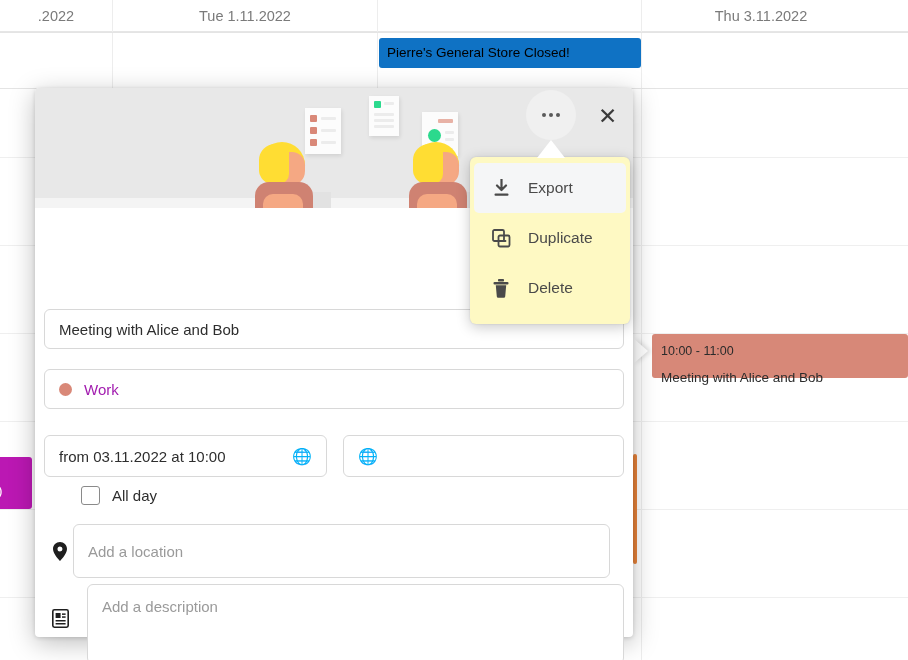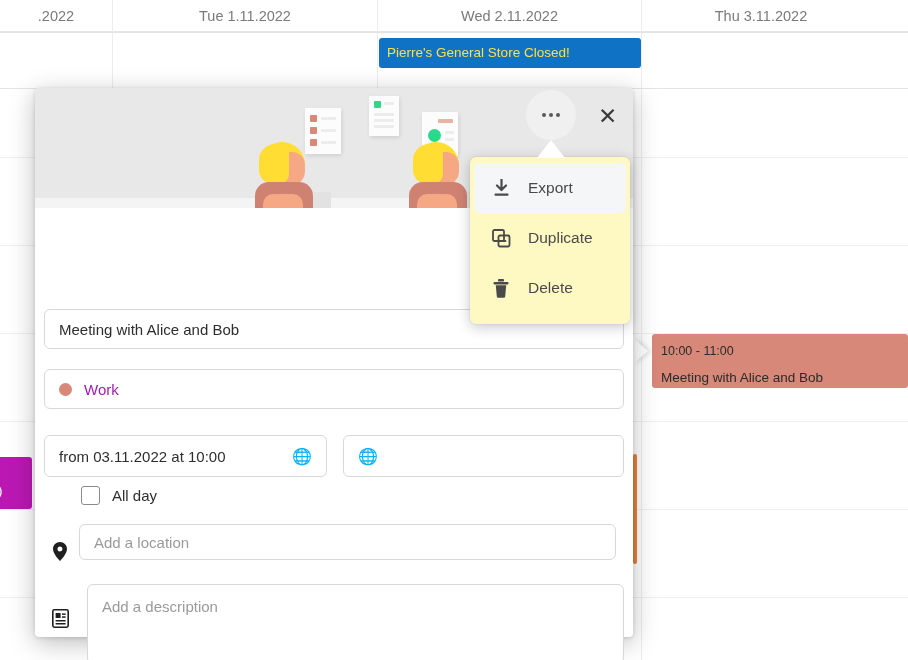--- a/index.html
+++ b/index.html
@@ -19,25 +19,25 @@
   .day-col-head { position: absolute; top: 0; height: 32px; line-height: 32px;
     text-align: center; font-size: 14.5px; color: #7a7a7a; }
   .vline { position: absolute; top: 0; width: 1px; height: 660px; background: #ededed; }
   .hline { position: absolute; left: 0; width: 908px; height: 1px; background: #efefef; }
   .hline.strong { background: #e4e4e4; }
 
   
   .ev { position: absolute; font-size: 13.5px; border-radius: 3px; }
   .ev-allday {
     left: 379px; top: 38px; width: 262px; height: 30px;
-    background: #0f72c4; color: #fde047; padding: 6px 8px;
+    background: #0f72c4; color: #000000; padding: 6px 8px;
     font-size: 13.5px; line-height: 18px;
   }
   .ev-meeting {
-    left: 652px; top: 334px; width: 256px; height: 54px;
+    left: 652px; top: 334px; width: 256px; height: 44px;
     background: #d78878; color: #2b2b2b; padding: 7px 9px; line-height: 21px;
   }
   .ev-meeting .t { font-size: 12.5px; display: block; }
   .ev-meeting .n { font-size: 13.5px; display: block; margin-top: 5px; }
   .ev-magenta {
     left: -18px; top: 457px; width: 50px; height: 52px;
     background: #bb18b3; color: #ffffff; padding: 26px 4px 0 4px;
     font-size: 13.5px; border-radius: 0 3px 3px 0;
   }
   .ev-orange {
@@ -133,34 +133,33 @@
   .f-to    { left: 308px; top: 227px; width: 281px; height: 42px; justify-content: space-between; }
   .globe { color: #3a3a3a; font-size: 16px; }
 
   .allday { position: absolute; left: 10px; top: 278px; display: flex; align-items: center; gap: 12px; margin-left: 36px; }
   .cb { width: 19px; height: 19px; border: 1.5px solid #8a8a8a; border-radius: 3px; background: #fff; }
   .allday span { font-size: 15px; color: #2e2e2e; }
 
   .row-ico { position: absolute; width: 26px; display: flex; align-items: center; justify-content: center; color: #2b2b2b; }
   .i-loc { left: 12px; top: 330px; height: 26px; }
   .i-desc { left: 12px; top: 397px; height: 26px; }
-  .f-loc { left: 44px; top: 316px; width: 537px; height: 36px; color: #9a9a9a; }
+  .f-loc { left: 38px; top: 316px; width: 537px; height: 54px; color: #9a9a9a; }
   .f-desc { left: 52px; top: 376px; width: 537px; height: 80px; align-items: flex-start; padding-top: 13px; color: #9a9a9a; }
 </style>
 </head>
 <body>
 
 <div id="root">
 
   <div class="cal">
     <div class="cal-header"></div>
 
     <div class="day-col-head" style="left:0;width:112px;">.2022</div>
     <div class="day-col-head" style="left:113px;width:264px;">Tue 1.11.2022</div>
-    <div class="day-col-head" style="left:378px;width:263px;">Wed 2.11.2022</div>
     <div class="day-col-head" style="left:628px;width:266px;">Thu 3.11.2022</div>
 
     <div class="vline" style="left:112px;"></div>
     <div class="vline" style="left:377px;"></div>
     <div class="vline" style="left:641px;"></div>
 
     <div class="hline strong" style="top:32px;"></div>
     <div class="hline strong" style="top:88px;"></div>
     <div class="hline" style="top:157px;"></div>
     <div class="hline" style="top:245px;"></div>

